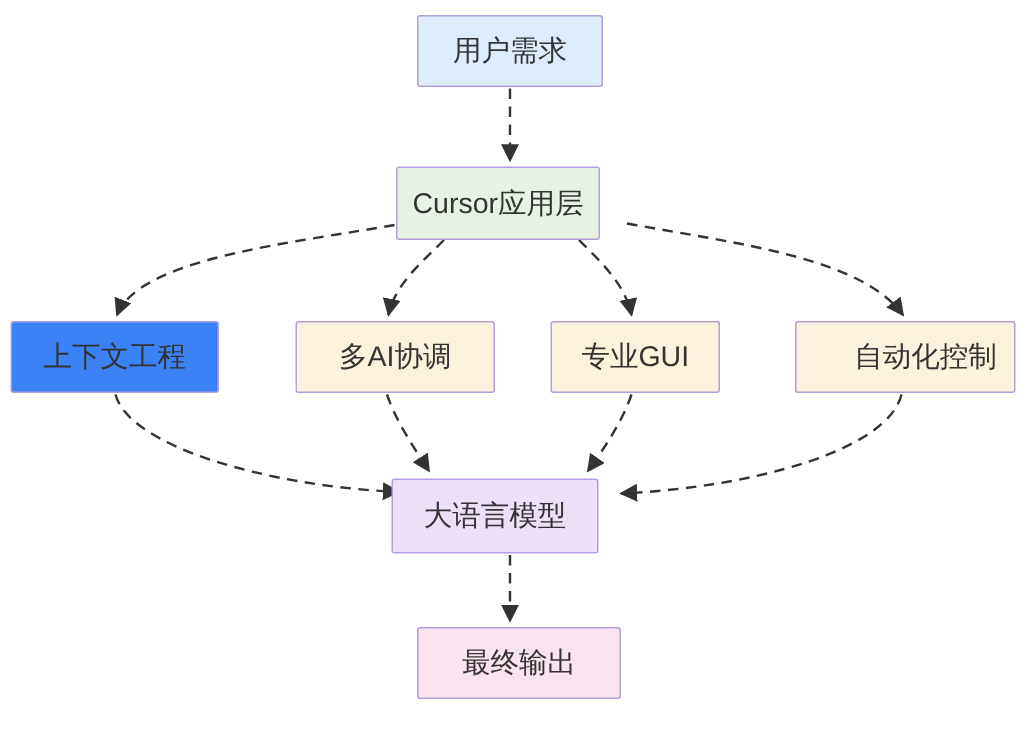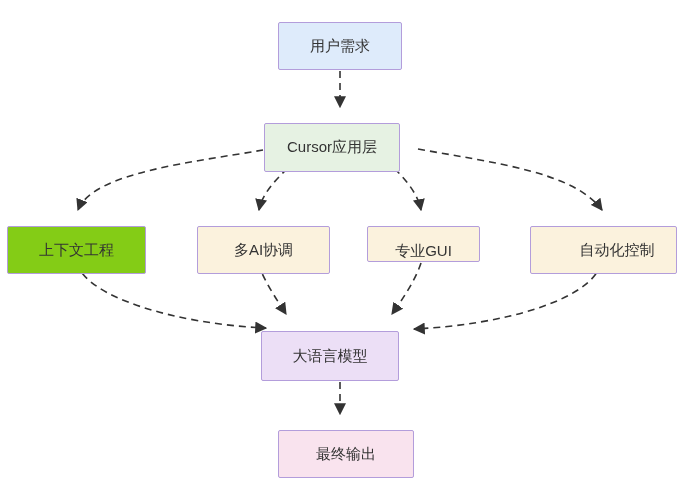--- a/index.html
+++ b/index.html
@@ -30,23 +30,22 @@
   }
   .node {
     position: absolute;
     box-sizing: border-box;
     border: 1.5px solid #b39ddb;
     border-radius: 2px;
     display: flex;
     align-items: center;
     justify-content: center;
     color: #333333;
-    font-size: 15px;
+    font-size: 19px;
     text-align: center;
-    margin-top: 12px;
   }
   .node span {
     display: block;
     padding: 0 6px;
     white-space: nowrap;
   }
 </style>
 </head>
 <body>
 
@@ -71,29 +70,29 @@
   </svg>
 
   <div class="node" style="left: 278px; top: 10px; width: 124px; height: 48px; background-color: rgb(222, 235, 251);">
     <span>用户需求</span>
   </div>
 
   <div class="node" style="left: 264px; top: 111px; width: 136px; height: 49px; background-color: rgb(230, 242, 227);">
     <span>Cursor应用层</span>
   </div>
 
-  <div class="node" style="left: 7px; top: 214px; width: 139px; height: 48px; background-color: #84cc16;">
+  <div class="node" style="left: 7px; top: 214px; width: 139px; height: 48px; background-color: #3b82f6;">
     <span>上下文工程</span>
   </div>
 
   <div class="node" style="left: 197px; top: 214px; width: 133px; height: 48px; background-color: rgb(251, 242, 221);">
     <span>多AI协调</span>
   </div>
 
-  <div class="node" style="left: 367px; top: 214px; width: 113px; height: 36px; background-color: rgb(251, 242, 221); align-items: flex-end;">
+  <div class="node" style="left: 367px; top: 214px; width: 113px; height: 48px; background-color: rgb(251, 242, 221);">
     <span>专业GUI</span>
   </div>
 
   <div class="node" style="left: 530px; top: 214px; width: 147px; height: 48px; background-color: rgb(251, 242, 221); padding-left: 27px;">
     <span>自动化控制</span>
   </div>
 
   <div class="node" style="left: 261px; top: 319px; width: 138px; height: 50px; background-color: rgb(236, 223, 246);">
     <span>大语言模型</span>
   </div>

